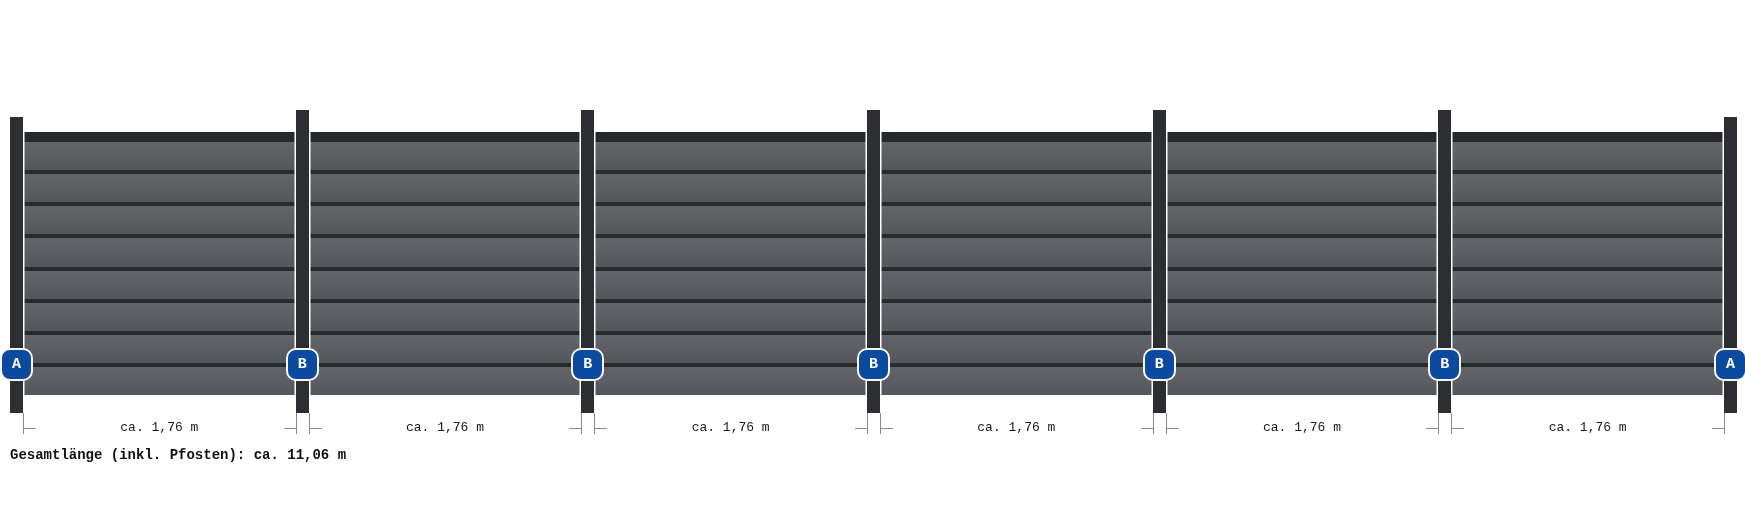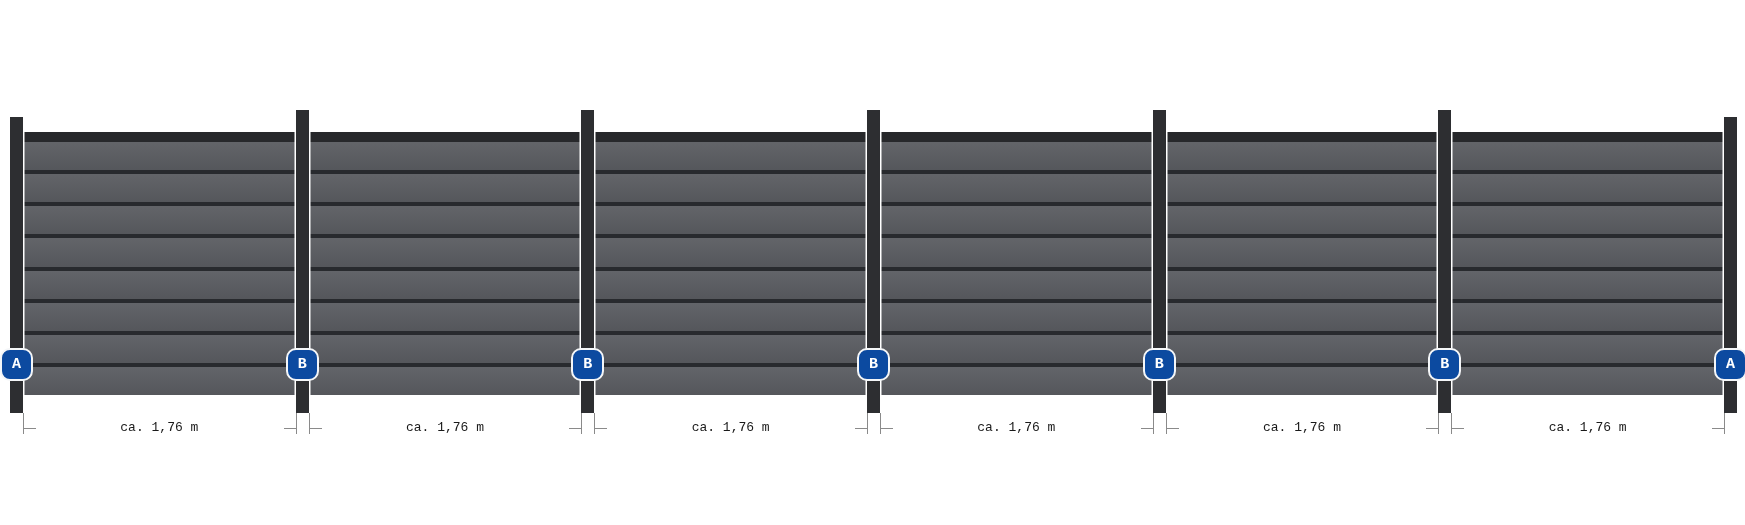--- a/index.html
+++ b/index.html
@@ -77,20 +77,21 @@
     top: 447px;
     font-size: 14px;
     font-weight: bold;
     white-space: nowrap;
   }
 </style>
 </head>
 <body>
 
 <div class="scene">
+  <div class="total-label" style="color: rgb(17, 17, 17);">Gesamtlänge (inkl. Pfosten): ca. 11,06 m</div>
 <div class="panel" style="left: 23px; top: 132px; width: 272.667px; height: 263px;">
       <div class="rail" style="background: rgb(39, 40, 43);"></div>
       <div class="planks" style="background: rgb(40, 42, 46);">
         <div class="plank" style="background-color: rgb(90, 92, 97);"></div>
         <div class="plank" style="background-color: rgb(90, 92, 97);"></div>
         <div class="plank" style="background-color: rgb(90, 92, 97);"></div>
         <div class="plank" style="background-color: rgb(90, 92, 97);"></div>
         <div class="plank" style="background-color: rgb(90, 92, 97);"></div>
         <div class="plank" style="background-color: rgb(90, 92, 97);"></div>
         <div class="plank" style="background-color: rgb(90, 92, 97);"></div>

